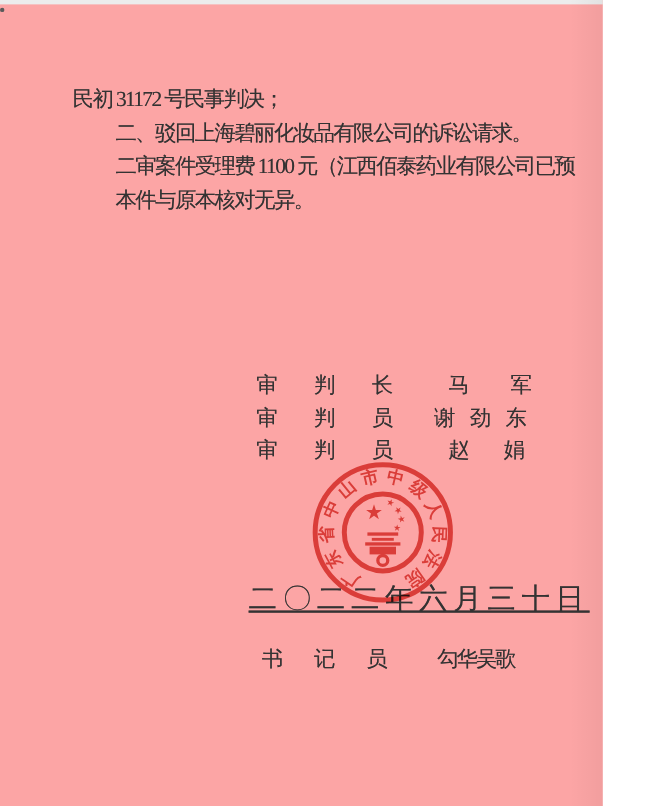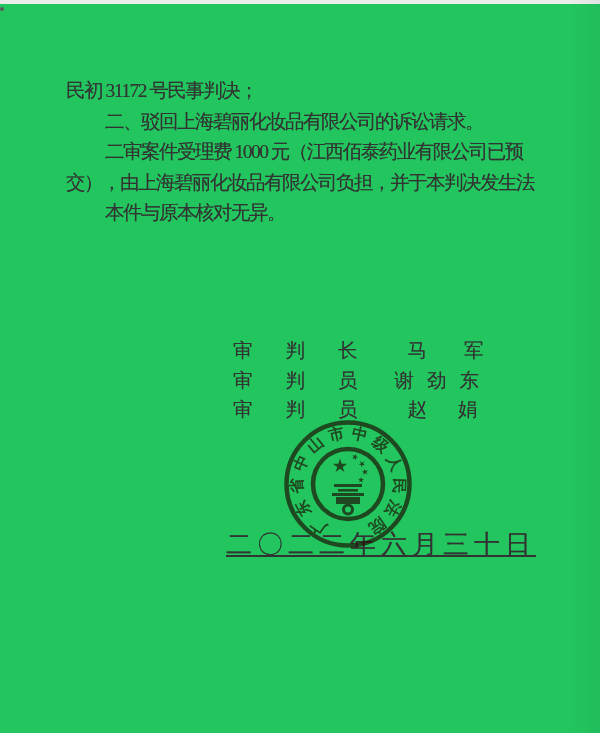--- a/index.html
+++ b/index.html
@@ -1,19 +1,19 @@
 <!DOCTYPE html>
 <html><head>
 <meta charset="utf-8">
 <style>
   html,body{margin:0;padding:0;background:#ffffff;}
   .page{
     position:relative;
-    width:600px;height:733px;
-    background:#22c55e;
+    width:548px;height:733px;
+    background:#fca5a5;
     overflow:hidden;
     font-family:"Liberation Serif","DejaVu Serif",serif;
     color:#333333;
   }
   
   .top-strip{position:absolute;left:0;top:0;width:600px;height:4px;background:#ececec;}
   .corner-mark{position:absolute;left:0px;top:7px;width:4px;height:4px;background:#5a5a5a;border-radius:50%;}
   .right-shade{position:absolute;right:0;top:0;width:30px;height:733px;
     background:linear-gradient(to right, rgba(0,0,0,0), rgba(0,0,0,0.045));}
   
@@ -56,40 +56,42 @@
 
 <div class="page">
 
   <div class="top-strip"></div>
   <div class="corner-mark"></div>
   <div class="right-shade"></div>
 
   <div class="doc-body">
     <div class="doc-line">民初 31172 号民事判决；</div>
     <div class="doc-line indent">二、驳回上海碧丽化妆品有限公司的诉讼请求。</div>
-    <div class="doc-line indent">二审案件受理费 1000 元（江西佰泰药业有限公司已预</div>
-    <div class="doc-line">交），由上海碧丽化妆品有限公司负担，并于本判决发生法</div>
+    <div class="doc-line indent">二审案件受理费 1100 元（江西佰泰药业有限公司已预</div>
     <div class="doc-line indent">本件与原本核对无异。</div>
   </div>
 
   <div class="judges">
     <div class="judge-row">
       <span class="judge-role">审判长</span><span class="judge-name">马军</span>
     </div>
     <div class="judge-row">
       <span class="judge-role">审判员</span><span class="judge-name">谢劲东</span>
     </div>
     <div class="judge-row">
       <span class="judge-role">审判员</span><span class="judge-name">赵娟</span>
     </div>
   </div>
 
   <div class="date-line">二〇二二年六月三十日</div>
 
 
+  <div class="clerk-row">
+    <span class="clerk-role">书记员</span><span class="clerk-name">勾华吴歌</span>
+  </div>
 
   <svg class="seal" viewBox="-80 -80 160 160" aria-hidden="true">
     <defs>
       <path id="star" d="M0,-1 L0.2245,-0.309 0.951,-0.309 0.3633,0.118 0.5878,0.809 0,0.382 -0.5878,0.809 -0.3633,0.118 -0.951,-0.309 -0.2245,-0.309 Z"></path>
     </defs>
     <g id="seal-group" fill="#d9473f" stroke="none">
       <circle r="61.5" fill="none" stroke="#d9473f" stroke-width="4.5"></circle>
       <g id="sealRing" fill="#d9473f">
           <text transform="rotate(-145)" x="0" y="-46" text-anchor="middle" fill="#d9473f">广</text>
           <text transform="rotate(-118.63636363636364)" x="0" y="-46" text-anchor="middle" fill="#d9473f">东</text>

